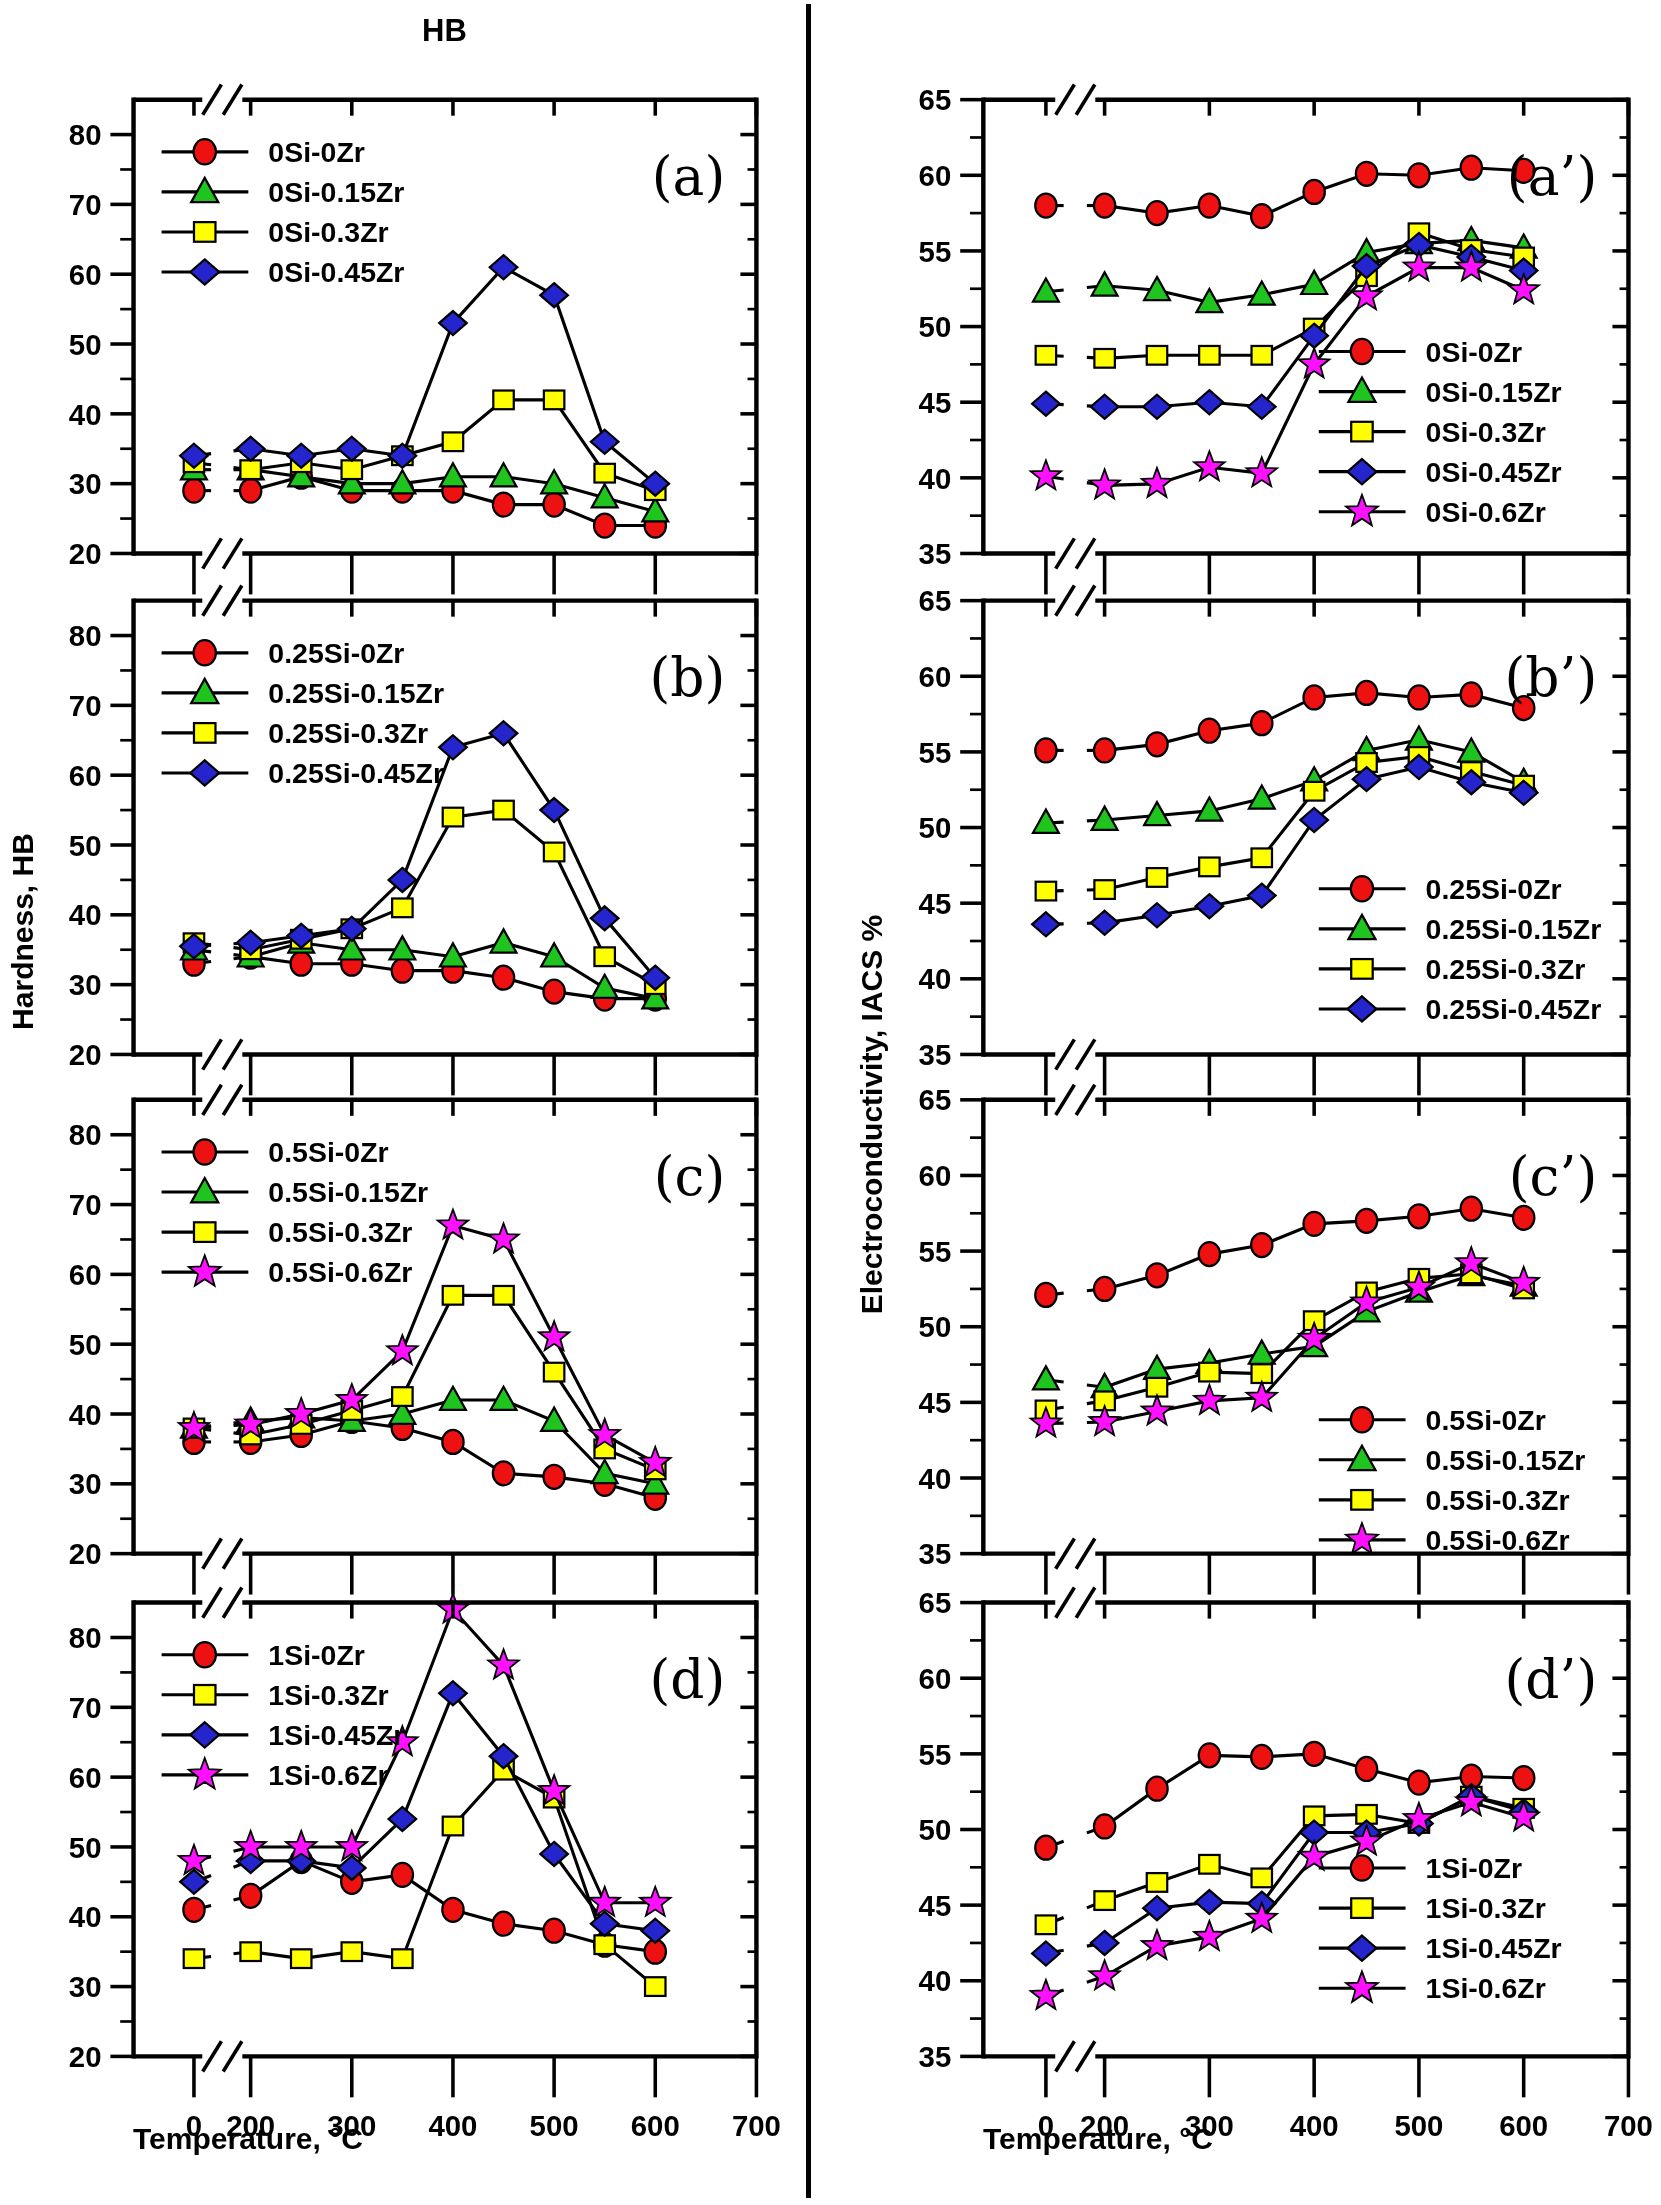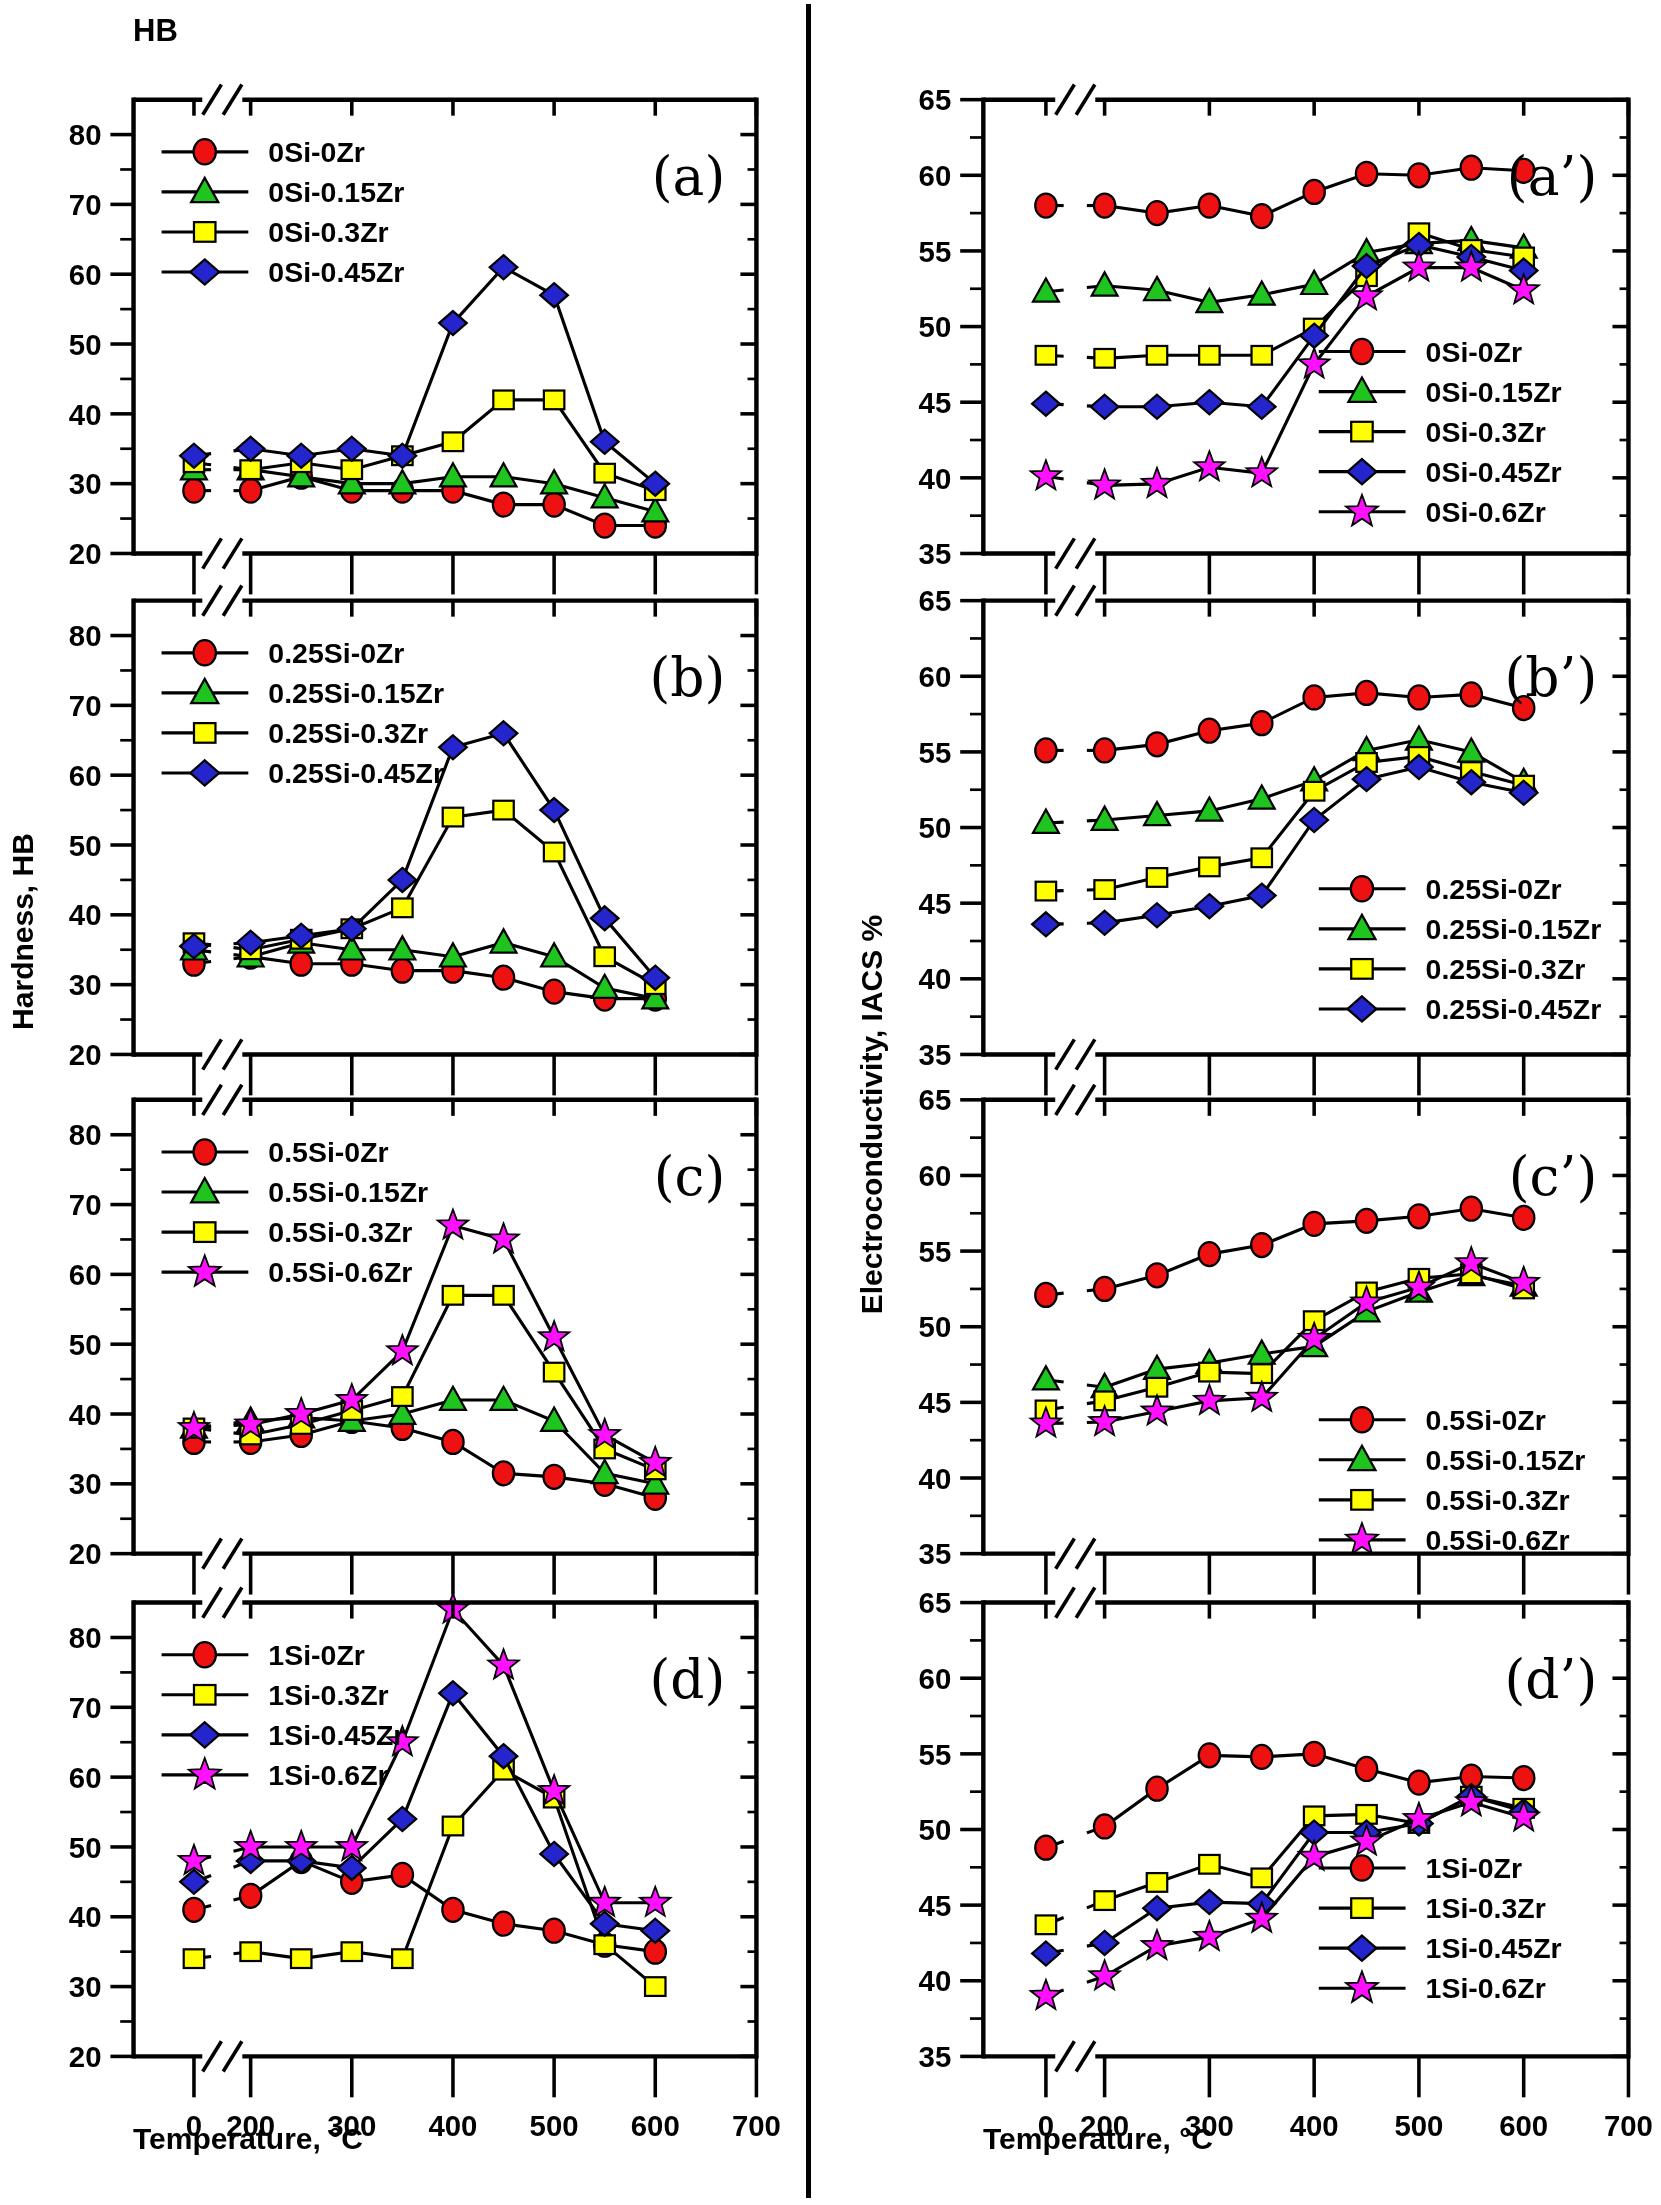--- a/index.html
+++ b/index.html
@@ -1,19 +1,19 @@
 <!DOCTYPE html>
 <html style="font-size:7.1px"><head>
 <meta charset="utf-8">
 <style>
   html,body{margin:0;padding:0;background:#ffffff;}
   body{width:1661px;height:2205px;position:relative;font-family:"Liberation Sans",sans-serif;overflow:hidden;}
   #figure{position:absolute;inset:0;background:#fff;}
   svg{position:absolute;left:0;top:0;}
-  .col-title{position:absolute;top:13.3px;font-size:31px;font-weight:700;color:#000;}
+  .col-title{position:absolute;top:13.3px;font-size:31px;font-weight:700;color:#000;text-align:center;}
   #title-hb{left:133px;width:623px;}
   #title-iacs{left:983px;width:645px;}
   .x-title{position:absolute;top:2122px;font-size:30px;font-weight:700;color:#000;text-align:left;}
   #xlab-left{left:133px;width:623px;}
   #xlab-right{left:983px;width:645px;}
   .y-title{position:absolute;font-size:30px;font-weight:700;color:#000;text-align:center;transform:rotate(-90deg);}
   #ylab-left{left:-465px;top:913px;width:979px;height:37px;}
   #ylab-right{left:250px;top:1096px;width:1246px;height:37px;}
   #divider{position:absolute;left:806px;top:4.4px;width:5.3px;height:2194px;background:#000;}
 </style>

